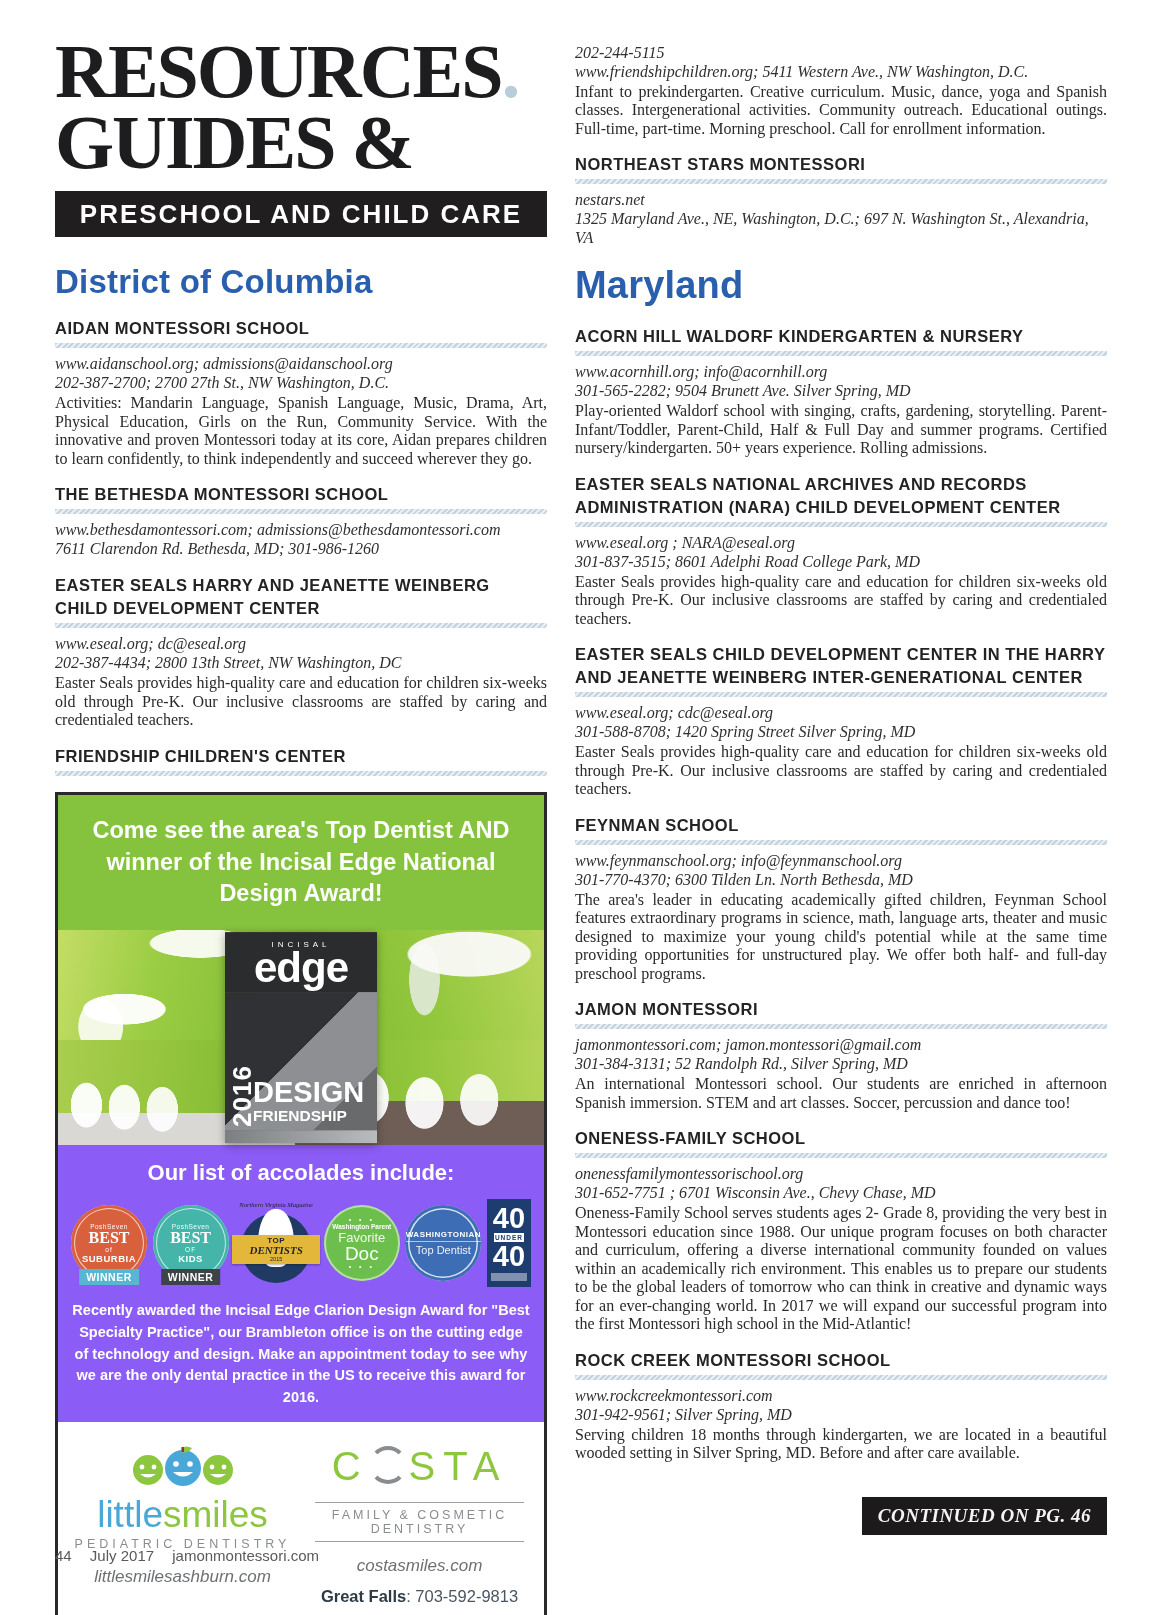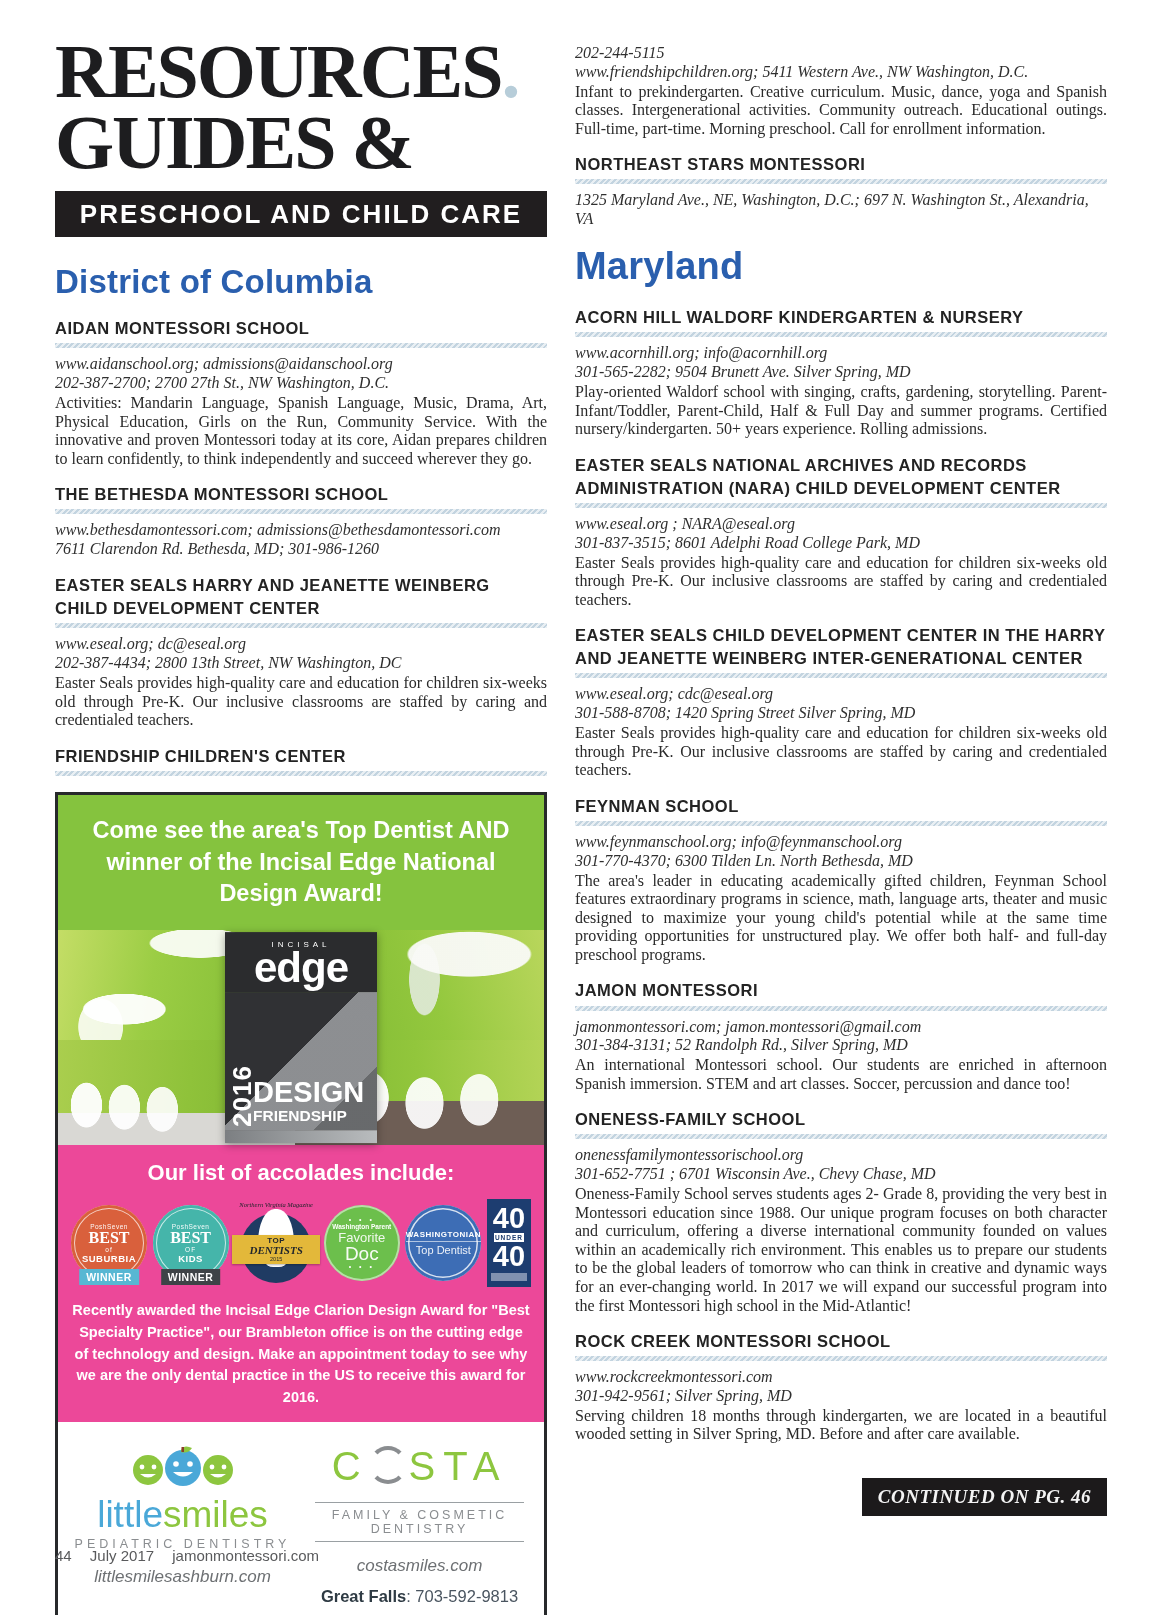--- a/index.html
+++ b/index.html
@@ -95,21 +95,21 @@
   .edge-year{
     position:absolute;left:2px;bottom:4px;color:#fff;
     font-family:"Liberation Sans",sans-serif;font-weight:bold;font-size:26px;
     writing-mode:vertical-rl;transform:rotate(180deg);letter-spacing:1px;
   }
   .edge-lines{position:absolute;left:28px;bottom:6px;color:#fff;font-family:"Liberation Sans",sans-serif;font-weight:bold;}
   .edge-l1{font-size:29px;line-height:1;}
   .edge-l2{font-size:15.5px;line-height:1.15;}
   .edge-base{height:13px;background:linear-gradient(to right,#7c7f82,#b9bcbe);}
 
-  .ad-blue{background:#ec4899;padding:15px 13px 13px;}
+  .ad-blue{background:#8b5cf6;padding:15px 13px 13px;}
   .accolades-title{
     color:#fff;text-align:center;font-family:"Liberation Sans",sans-serif;
     font-weight:bold;font-size:22px;margin-bottom:13px;
   }
   .badges-row{display:flex;justify-content:space-between;align-items:center;margin-bottom:13px;}
   .badge{position:relative;flex:0 0 auto;font-family:"Liberation Sans",sans-serif;text-align:center;color:#fff;}
   .b-circle{width:76px;height:76px;border-radius:50%;display:flex;flex-direction:column;justify-content:center;align-items:center;}
   .b-red{background:#d9603c;box-shadow:inset 0 0 0 3px #d9603c, inset 0 0 0 4px rgba(255,255,255,.7);}
   .b-teal{background:#45b5aa;box-shadow:inset 0 0 0 3px #45b5aa, inset 0 0 0 4px rgba(255,255,255,.7);}
   .b-tiny{font-size:6.5px;letter-spacing:.5px;opacity:.95;}
@@ -360,20 +360,21 @@
 
   <div class="entry">
     <div class="entry-line">202-244-5115</div>
     <div class="entry-line">www.friendshipchildren.org; 5411 Western Ave., NW Washington, D.C.</div>
     <div class="entry-body">Infant to prekindergarten. Creative curriculum. Music, dance, yoga and Spanish classes. Intergenerational activities. Community outreach. Educational outings. Full-time, part-time. Morning preschool. Call for enrollment information.</div>
   </div>
 
   <div class="entry">
     <div class="entry-name">NORTHEAST STARS MONTESSORI</div>
     <div class="entry-rule"></div>
+    <div class="entry-line">nestars.net</div>
     <div class="entry-line">1325 Maryland Ave., NE, Washington, D.C.; 697 N. Washington St., Alexandria, VA</div>
   </div>
 
   <div class="state-title md">Maryland</div>
 
   <div class="entry">
     <div class="entry-name">ACORN HILL WALDORF KINDERGARTEN &amp; NURSERY</div>
     <div class="entry-rule"></div>
     <div class="entry-line">www.acornhill.org; info@acornhill.org</div>
     <div class="entry-line">301-565-2282; 9504 Brunett Ave. Silver Spring, MD</div>

